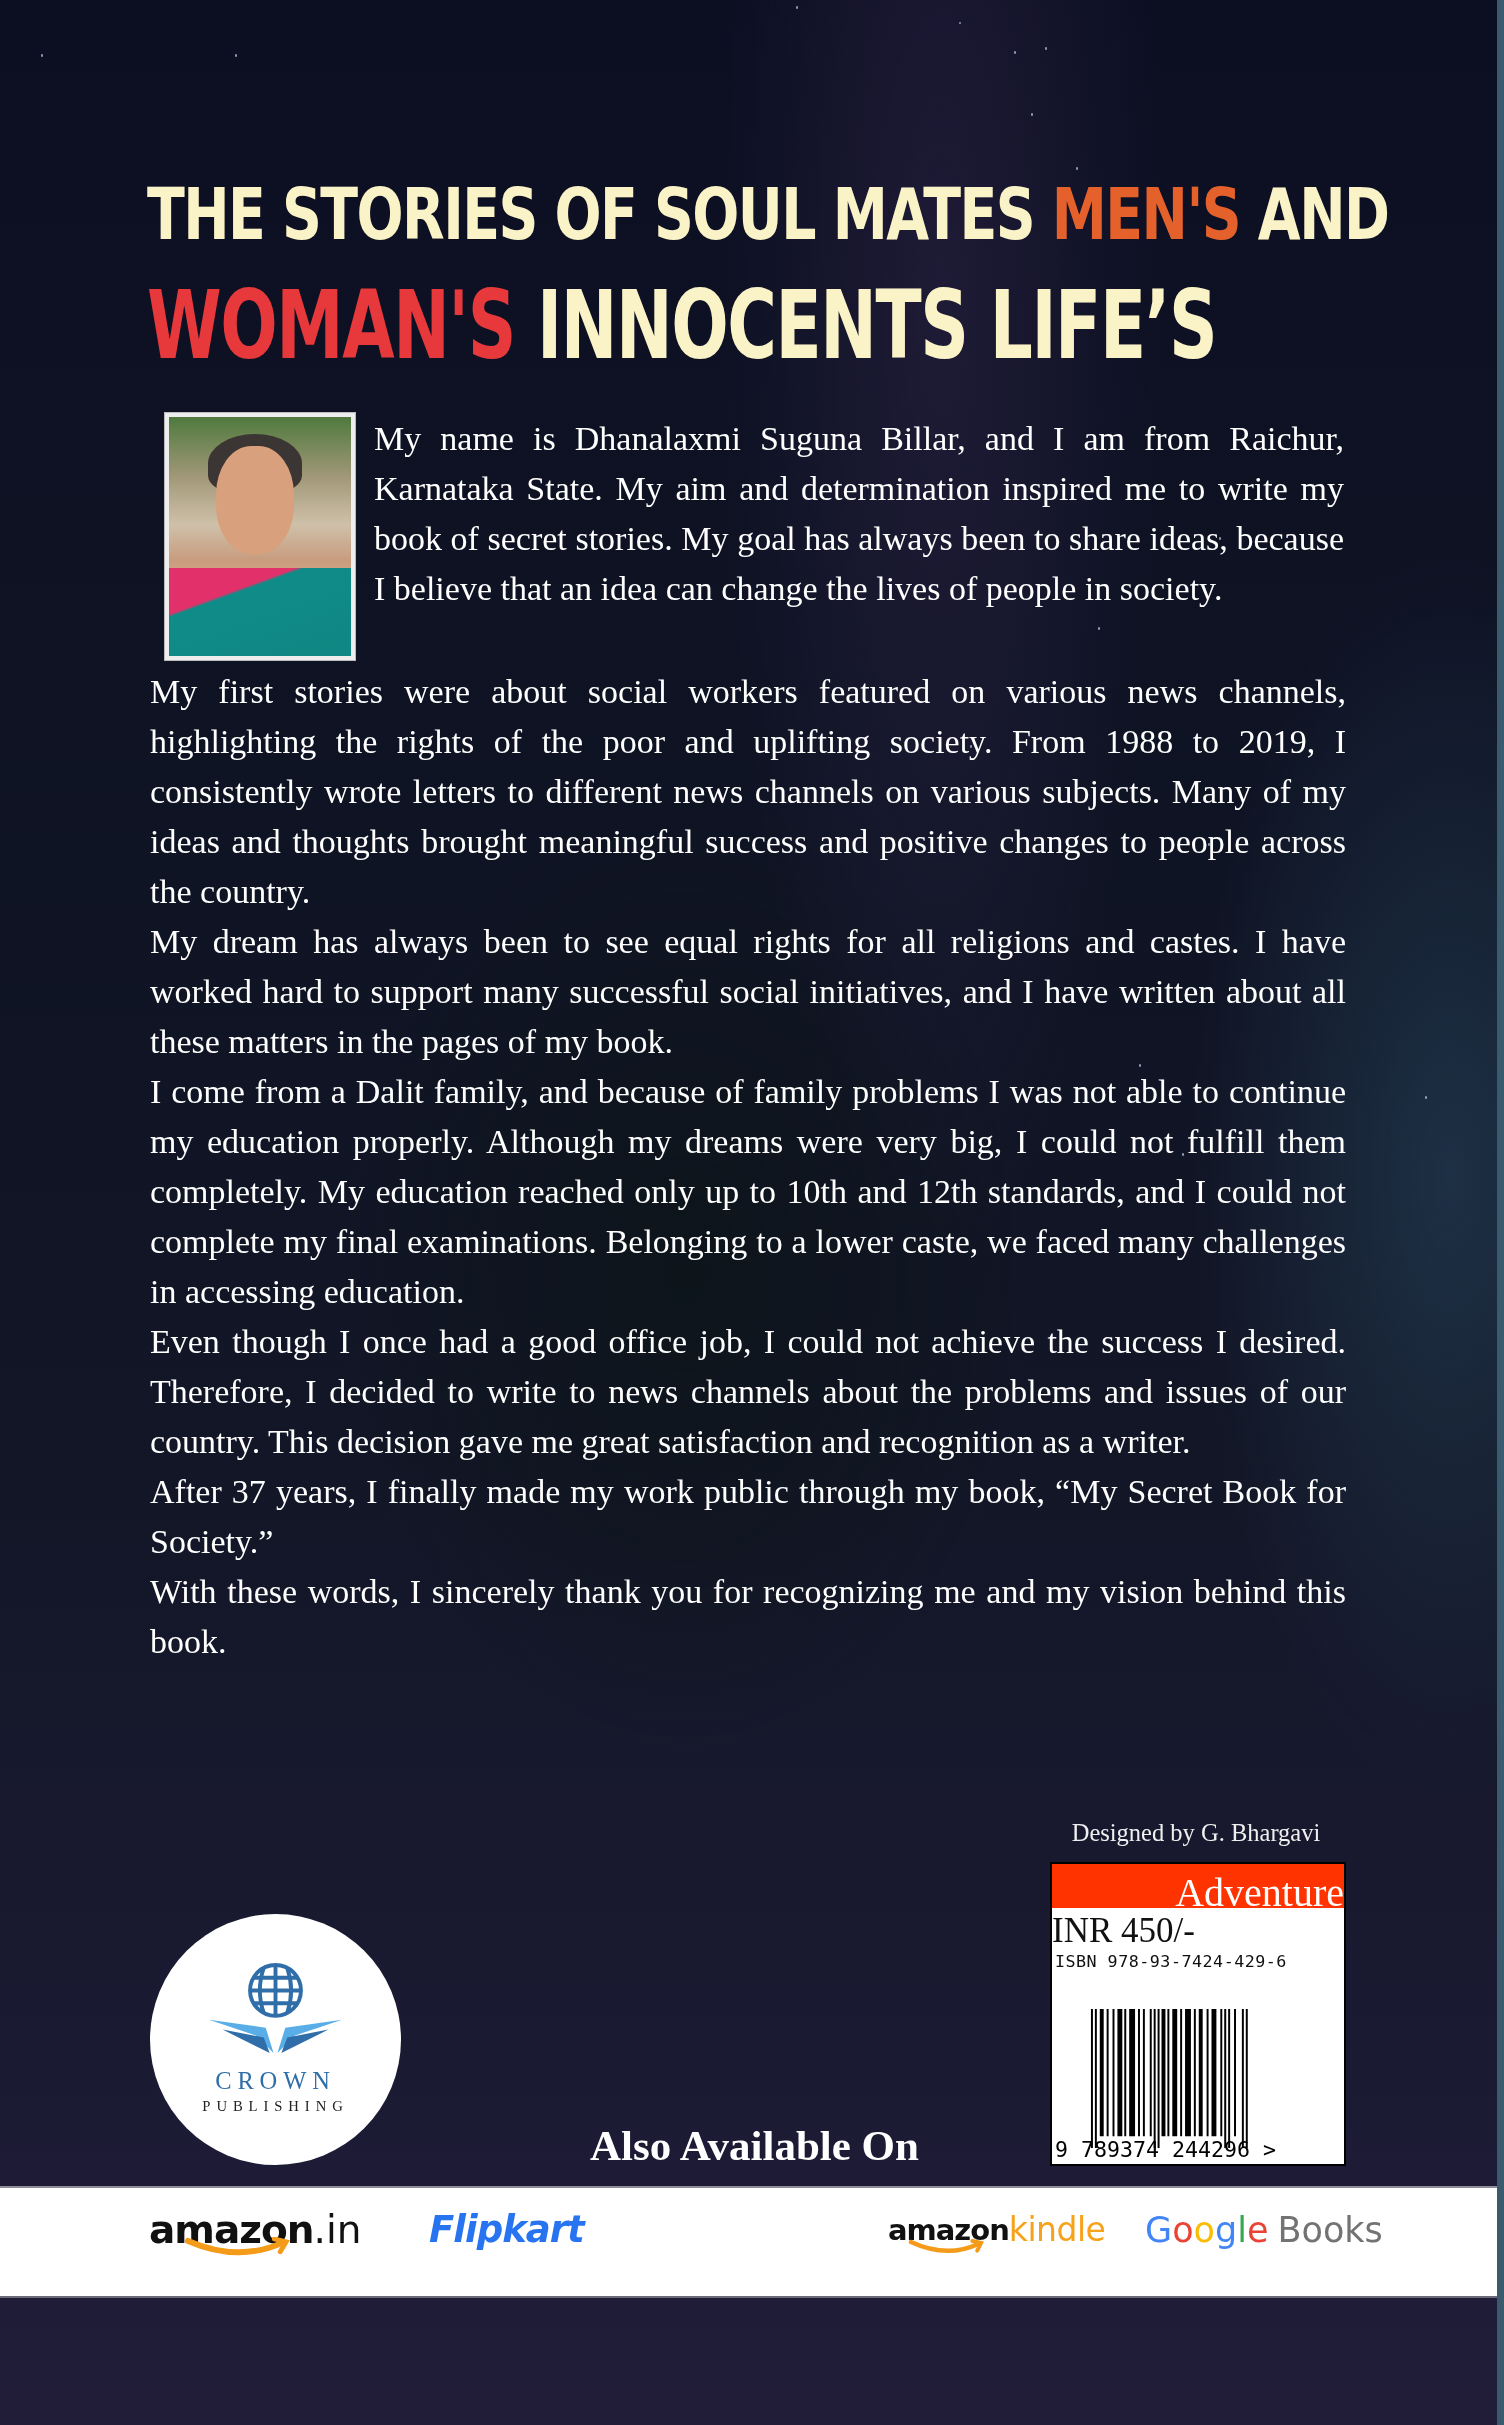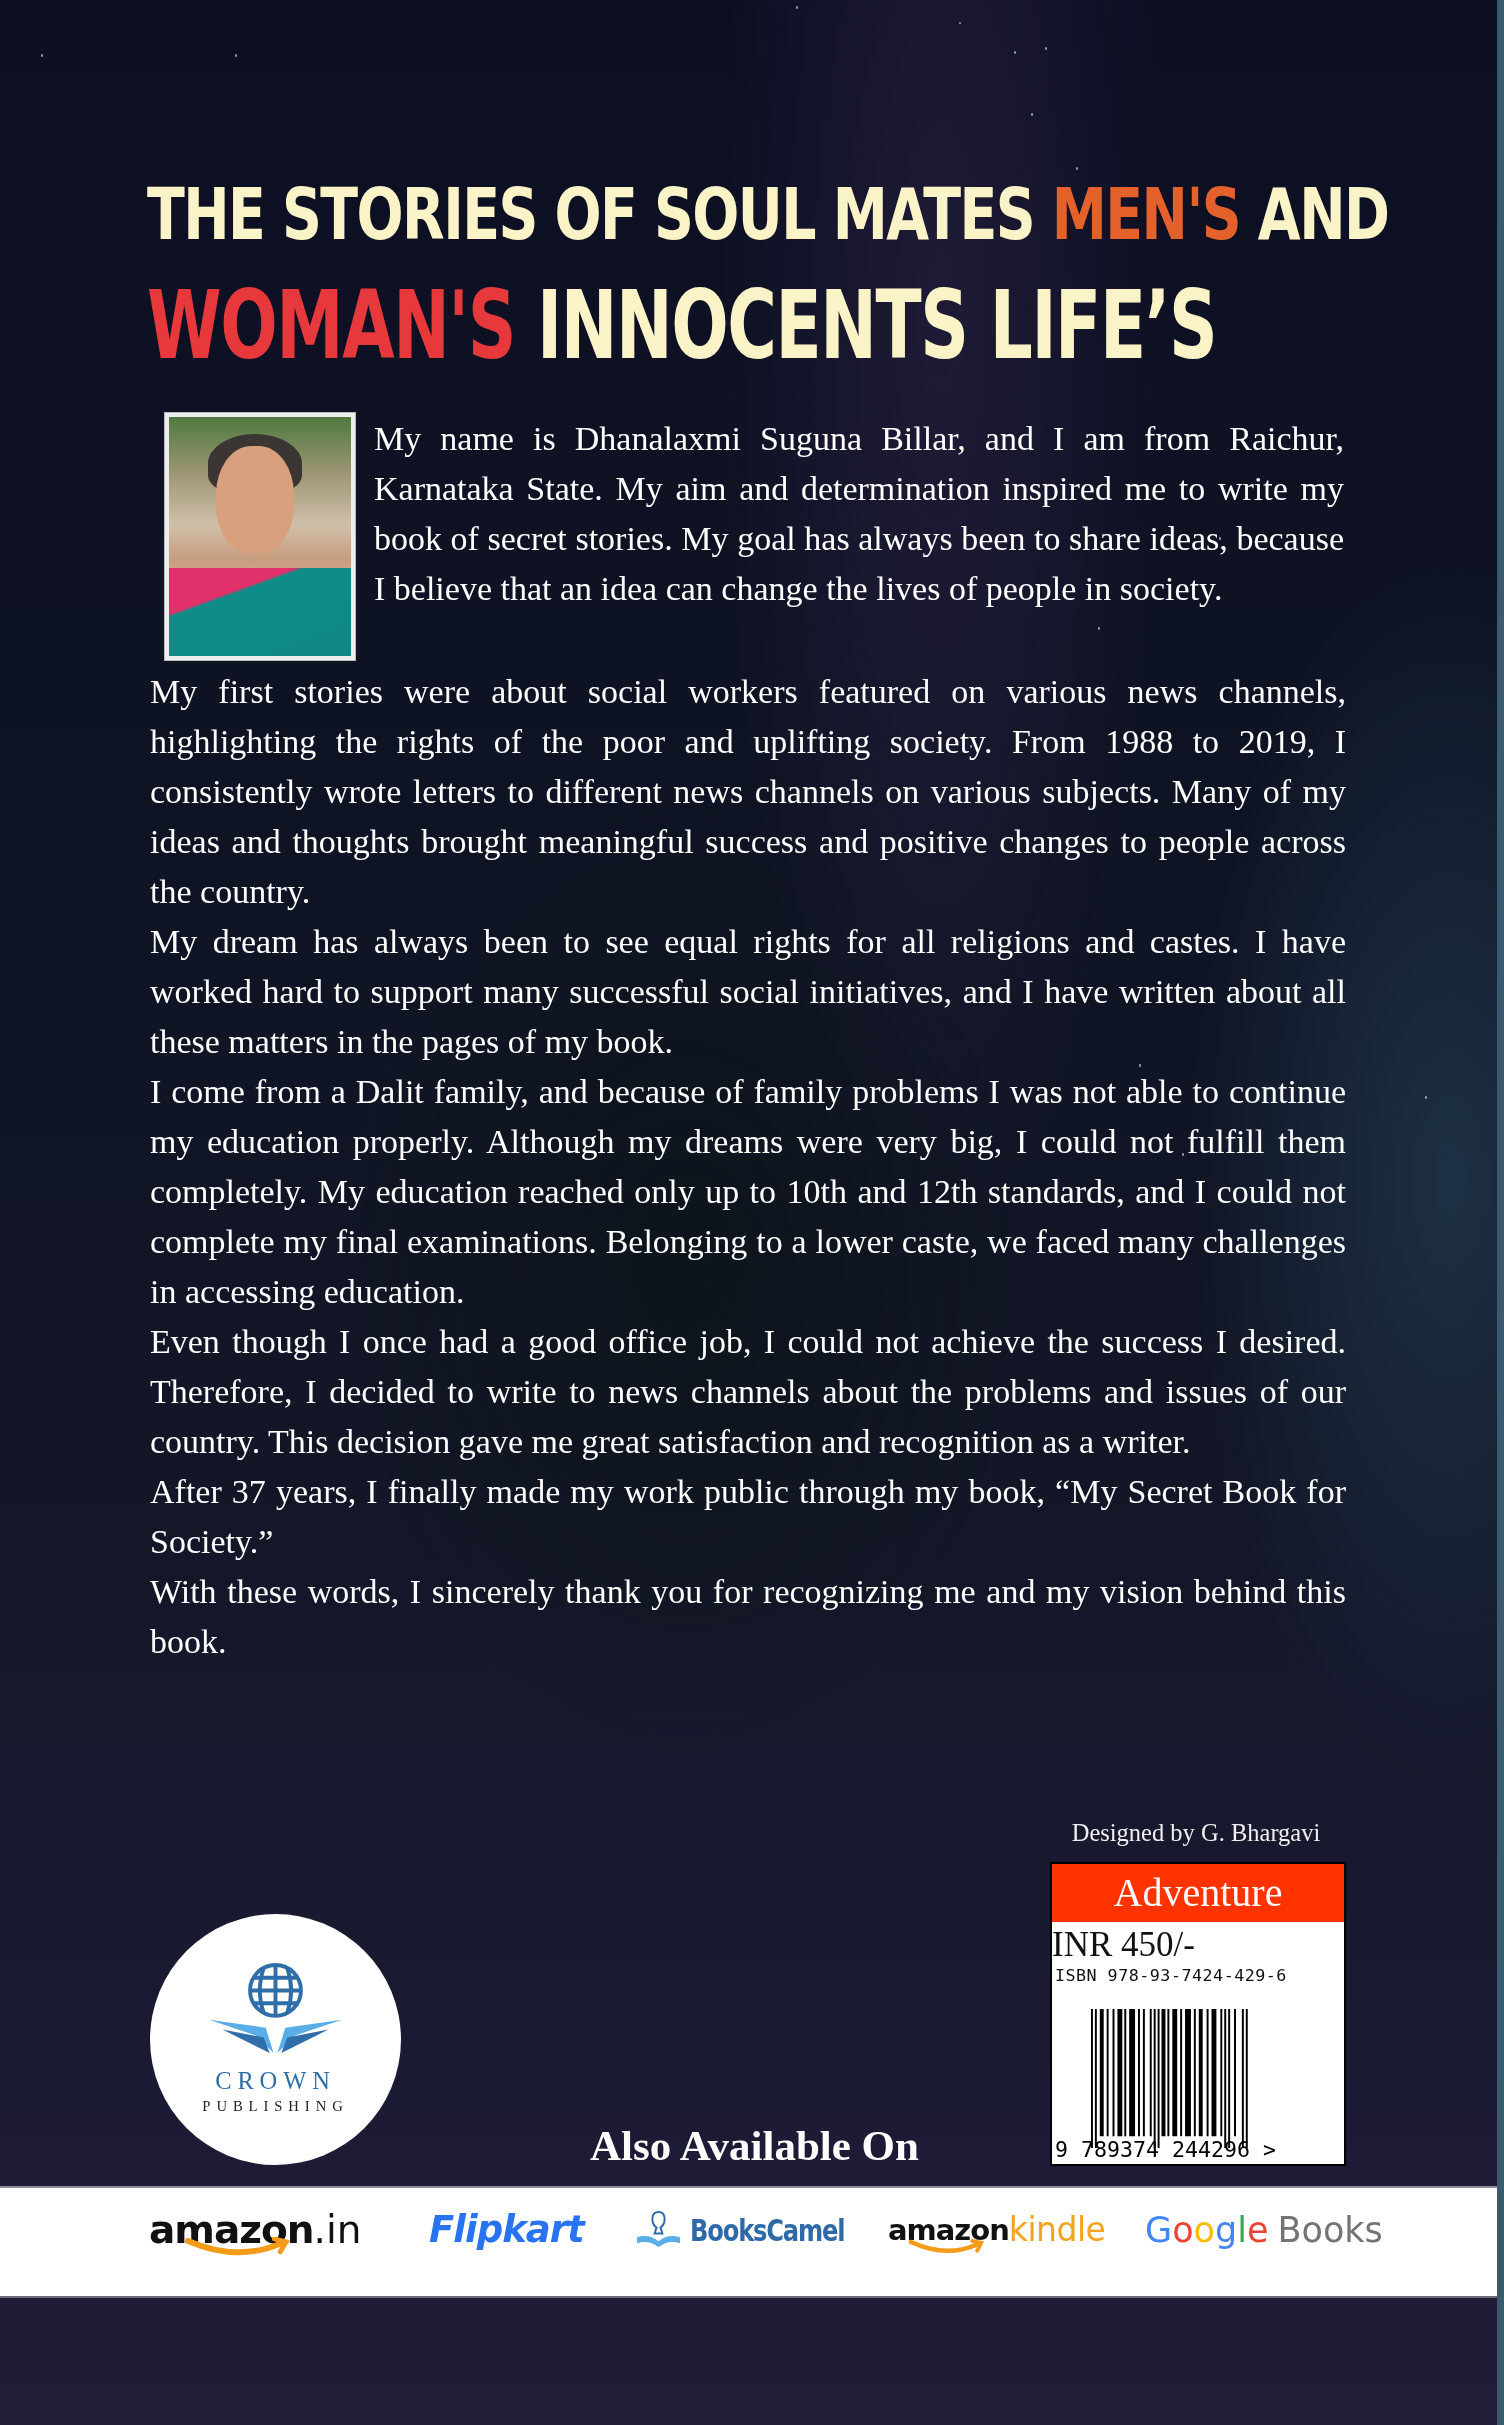--- a/index.html
+++ b/index.html
@@ -40,21 +40,21 @@
   .bio { position: absolute; font-size: 34px; line-height: 50px; text-align: justify; color: #ffffff; margin: 0; }
   .bio-intro { left: 374px; top: 414px; width: 970px; }
   .bio-body { left: 150px; top: 667px; width: 1196px; }
   .bio-body p { margin: 0; text-align: justify; text-align-last: left; }
 
   .designer { position: absolute; left: 1039px; top: 1819px; width: 314px; text-align: center;
     font-size: 24.5px; color: #f0f0f0; }
 
   .book-box { position: absolute; left: 1050px; top: 1862px; width: 296px; height: 304px;
     background: #ffffff; border: 2.9px solid #000; box-sizing: border-box; }
-  .genre { height: 58px; background: #ff3300; color: #fff; text-align: center; font-size: 40px; line-height: 58px; }
+  .genre { height: 44px; background: #ff3300; color: #fff; text-align: right; font-size: 40px; line-height: 58px; }
   .price { text-align: left; color: #111; font-size: 35px; line-height: 41px; margin-top: 2px; }
   .isbn { color: #111; font-family: "DejaVu Sans Mono", monospace; font-size: 16.7px; margin-left: 2.9px; letter-spacing: 0.5px; }
   .barcode { position: absolute; left: 37px; top: 145px; width: 196px; height: 139px; }
   .barcode-digits { position: absolute; left: 2.9px; bottom: 2px; font-family: "DejaVu Sans Mono", monospace;
     font-size: 21.6px; color: #000000; background: transparent; }
 
   .logo { position: absolute; left: 150px; top: 1914px; width: 251px; height: 251px; border-radius: 50%;
     background: #ffffff; }
   .logo svg { position: absolute; left: 57px; top: 49px; }
   .logo-crown { position: absolute; top: 153px; width: 100%; text-align: center; color: #2f6ea8;
@@ -198,27 +198,20 @@
 <div class="stores">
   <div class="store amazon-in">
     <span class="amz-word">amazon</span>
       <span class="amz-in">.in</span>
     <svg class="amz-smile" width="108" height="21.6" viewBox="0 0 110 22" style="position:absolute;left:35px;top:49px">
       <path d="M4 4 Q55 26 100 6" stroke="#f49b1a" stroke-width="6" fill="none" stroke-linecap="round"></path>
       <path d="M92 2 L104 5 L98 15" stroke="#f49b1a" stroke-width="5" fill="none" stroke-linecap="round"></path>
     </svg>
   </div>
   <div class="store flipkart">Flipkart</div>
-  <div class="store bookscamel">
-    <svg width="47" height="43" viewBox="0 0 48 44" style="margin-right:7.8px">
-      <path d="M24 4 C16 4 16 16 22 20 L20 26 L28 26 L26 20 C32 16 32 4 24 4 Z" fill="none" stroke="#2f6aa8" stroke-width="2"></path>
-      <path d="M2 30 Q14 26 24 34 Q34 26 46 30 L46 36 Q34 32 24 40 Q14 32 2 36 Z" fill="#5aaee8"></path>
-    </svg>
-    <span class="bc-text">BooksCamel</span>
-  </div>
   <div class="store kindle">
     <span class="kd-amz">amazon</span>
       <span class="kd-kindle">kindle</span>
     <svg width="78" height="17.6" viewBox="0 0 80 18" style="position:absolute;left:19.6px;top:51px">
       <path d="M3 3 Q40 20 72 5" stroke="#f49b1a" stroke-width="4.5" fill="none" stroke-linecap="round"></path>
       <path d="M66 2 L75 4 L71 12" stroke="#f49b1a" stroke-width="4" fill="none" stroke-linecap="round"></path>
     </svg>
   </div>
   <div class="store gbooks">
     <span><span style="color:#4285f4">G</span><span style="color:#ea4335">o</span><span style="color:#fbbc05">o</span><span style="color:#4285f4">g</span><span style="color:#34a853">l</span><span style="color:#ea4335">e</span></span>

